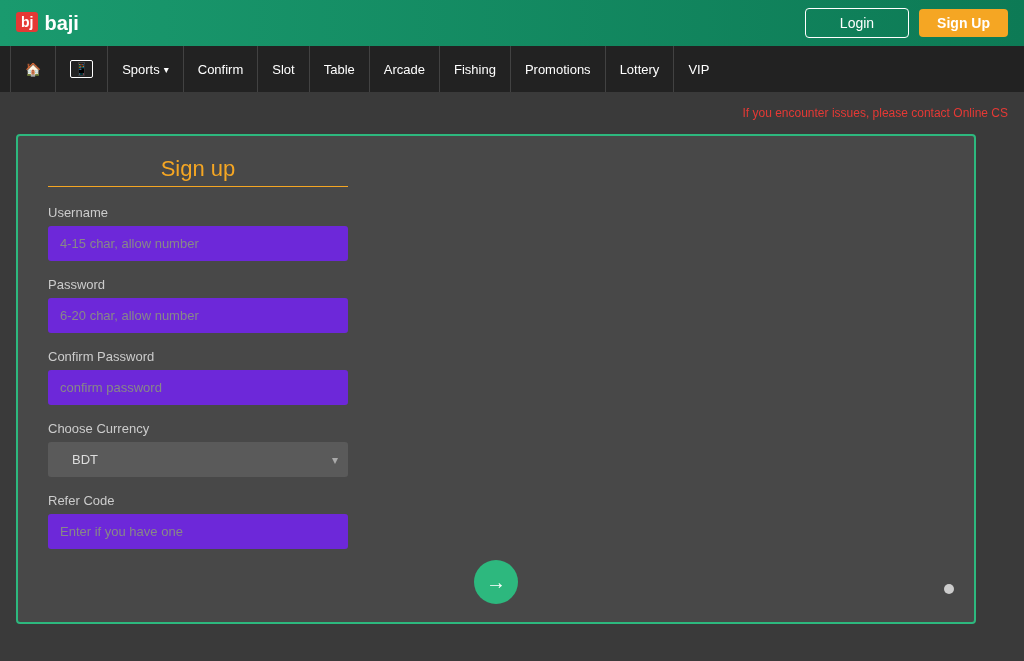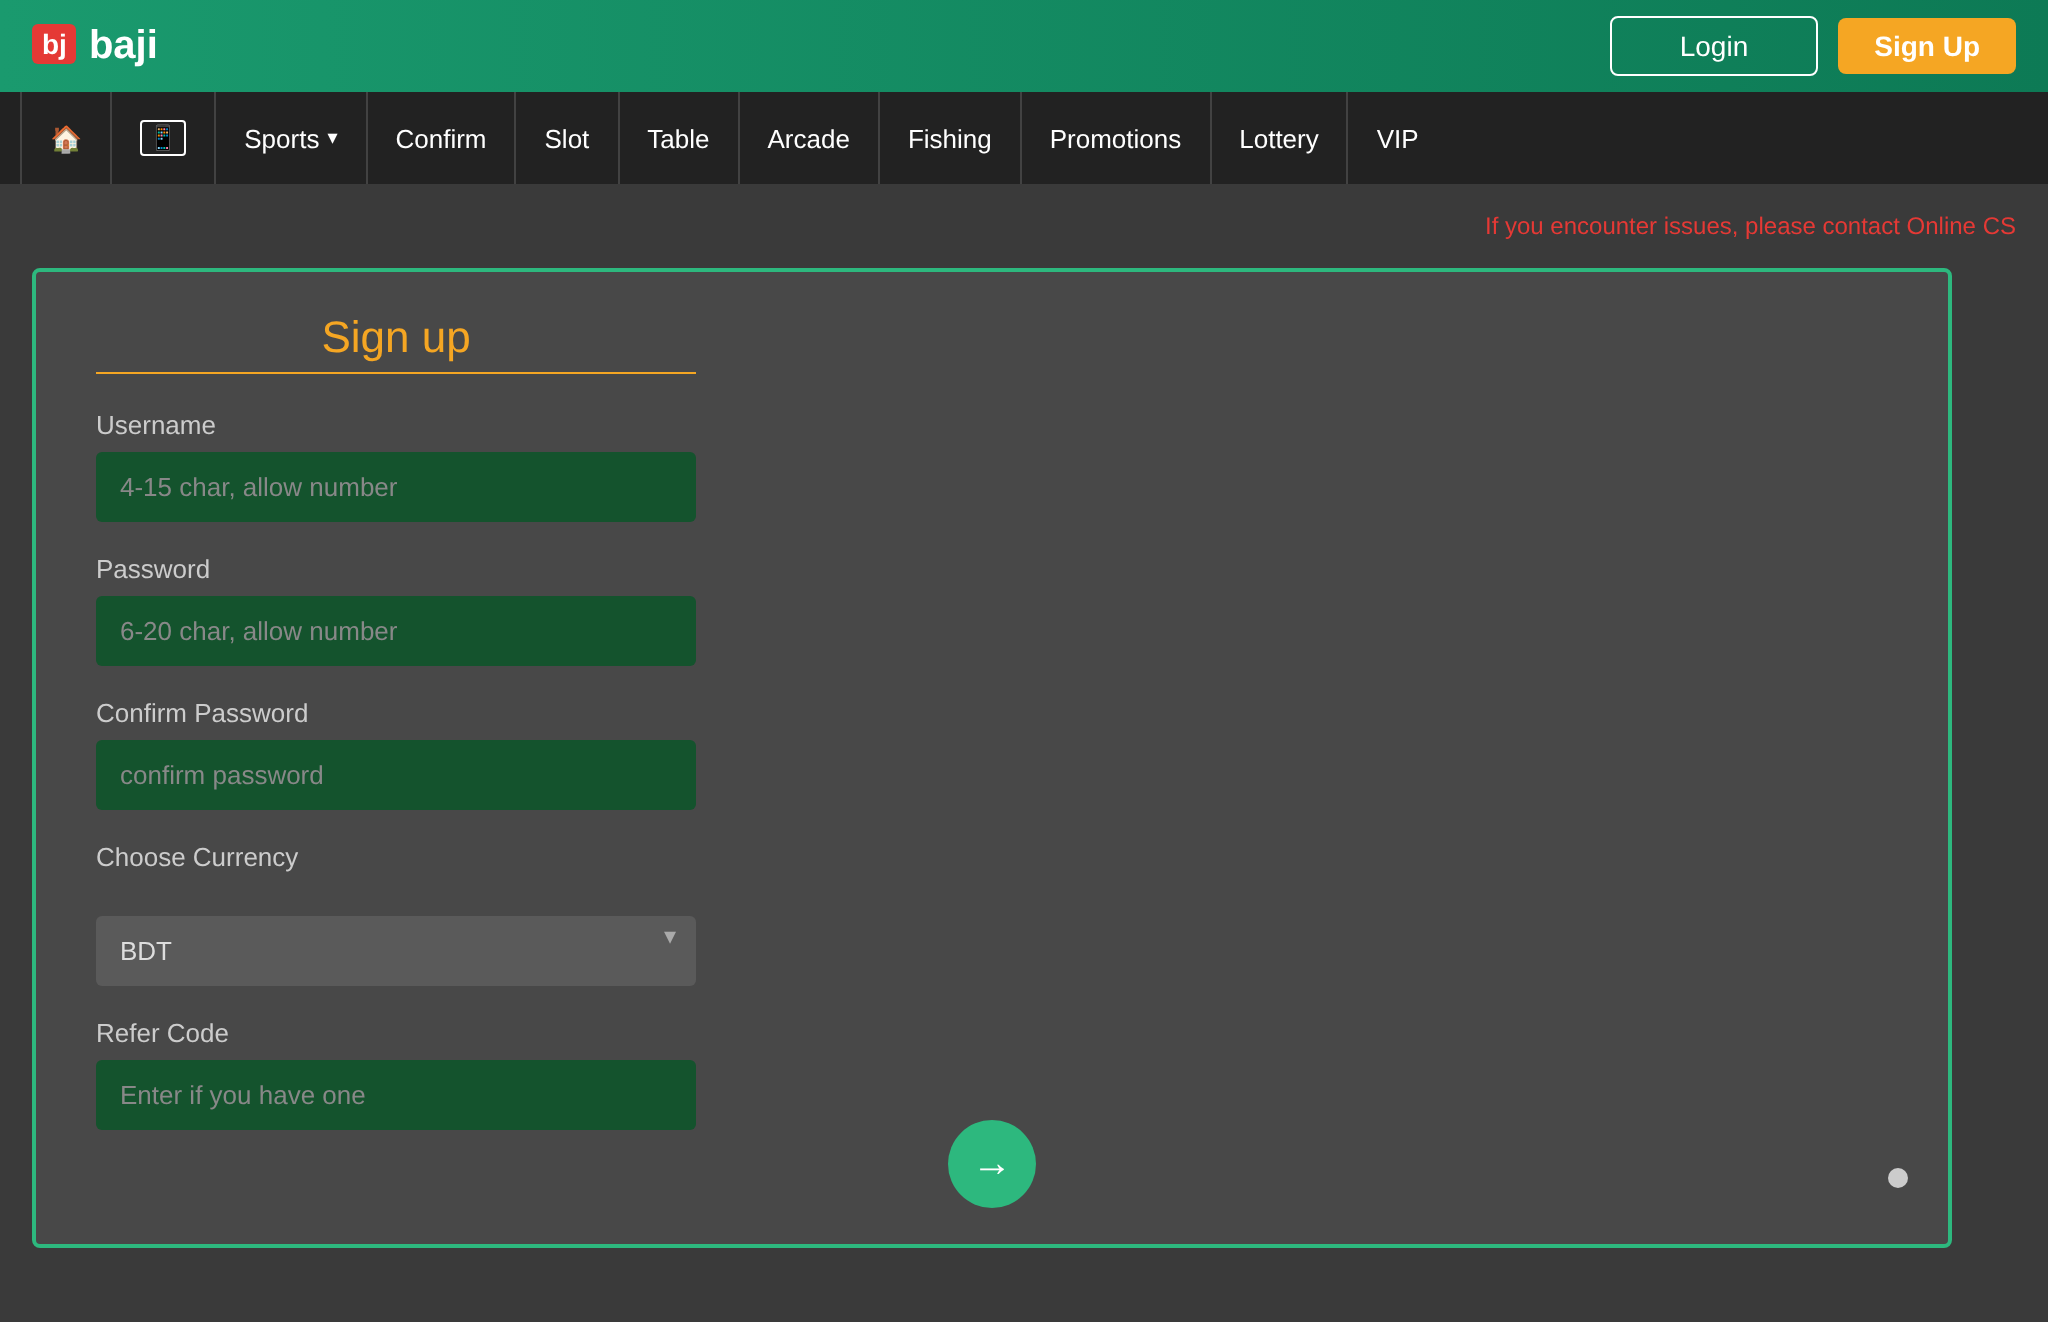--- a/index.html
+++ b/index.html
@@ -133,21 +133,21 @@
       color: #ccc;
       font-size: 13px;
       margin-bottom: 6px;
       display: block;
     }
     .field-group {
       margin-bottom: 16px;
     }
     .field-input {
       width: 100%;
-      background: #14532d;
+      background: #6d28d9;
       border: none;
       border-radius: 3px;
       padding: 10px 12px;
       color: #aaa;
       font-size: 13px;
       outline: none;
     }
     .field-input::placeholder {
       color: #888;
     }
@@ -155,27 +155,26 @@
     .field-select-wrapper {
       position: relative;
       display: inline-block;
       width: 100%;
     }
     .field-select {
       width: 100%;
       background: #5a5a5a;
       border: none;
       border-radius: 3px;
-      padding: 10px 12px;
+      padding: 10px 24px;
       color: #ddd;
       font-size: 13px;
       outline: none;
       appearance: none;
       cursor: pointer;
-      margin-top: 16px;
     }
     .select-arrow {
       position: absolute;
       right: 10px;
       top: 50%;
       transform: translateY(-50%);
       color: #aaa;
       pointer-events: none;
       font-size: 12px;
     }

